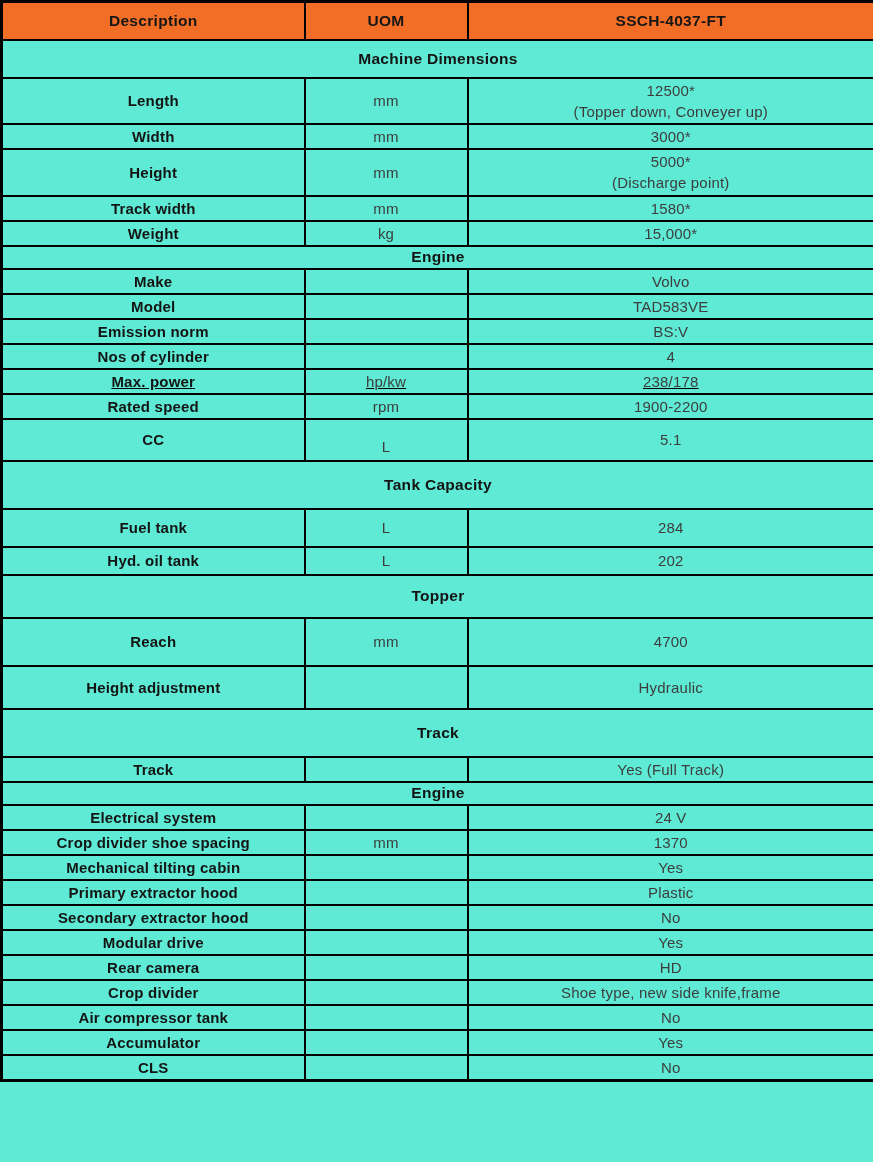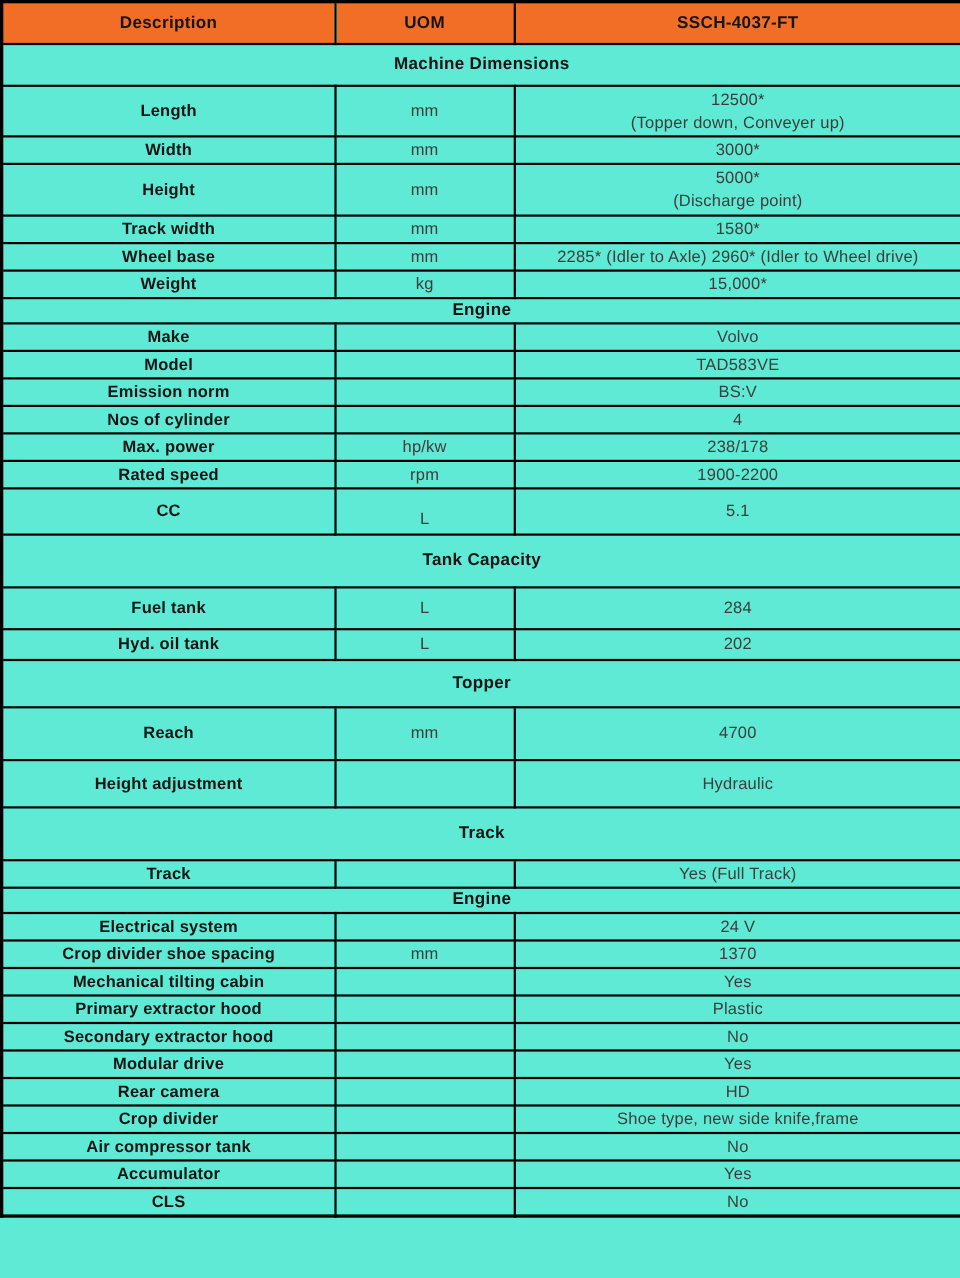--- a/index.html
+++ b/index.html
@@ -92,25 +92,20 @@
         <tr style="height: 47px;">
           <td class="label-cell">Height</td>
           <td class="uom-cell">mm</td>
           <td class="value-cell">5000*<br>(Discharge point)</td>
         </tr>
         <tr style="height: 22px;">
           <td class="label-cell">Track width</td>
           <td class="uom-cell">mm</td>
           <td class="value-cell">1580*</td>
         </tr>
-        <tr style="height: 25px;">
-          <td class="label-cell">Wheel base</td>
-          <td class="uom-cell">mm</td>
-          <td class="value-cell">2285* (Idler to Axle) 2960* (Idler to Wheel drive)</td>
-        </tr>
         <tr style="height: 23px;">
           <td class="label-cell">Weight</td>
           <td class="uom-cell">kg</td>
           <td class="value-cell">15,000*</td>
         </tr>
         <tr style="height: 23px;">
           <td colspan="3" class="section-cell">Engine</td>
         </tr>
         <tr style="height: 23px;">
           <td class="label-cell">Make</td>
@@ -125,21 +120,21 @@
         <tr style="height: 23px;">
           <td class="label-cell">Emission norm</td>
           <td class="uom-cell"></td>
           <td class="value-cell">BS:V</td>
         </tr>
         <tr style="height: 23px;">
           <td class="label-cell">Nos of cylinder</td>
           <td class="uom-cell"></td>
           <td class="value-cell">4</td>
         </tr>
-        <tr style="height: 23px;">
+        <tr style="height: 23px; text-decoration: underline;">
           <td class="label-cell">Max. power</td>
           <td class="uom-cell">hp/kw</td>
           <td class="value-cell">238/178</td>
         </tr>
         <tr style="height: 23px;">
           <td class="label-cell">Rated speed</td>
           <td class="uom-cell">rpm</td>
           <td class="value-cell">1900-2200</td>
         </tr>
         <tr style="height: 42px;">

